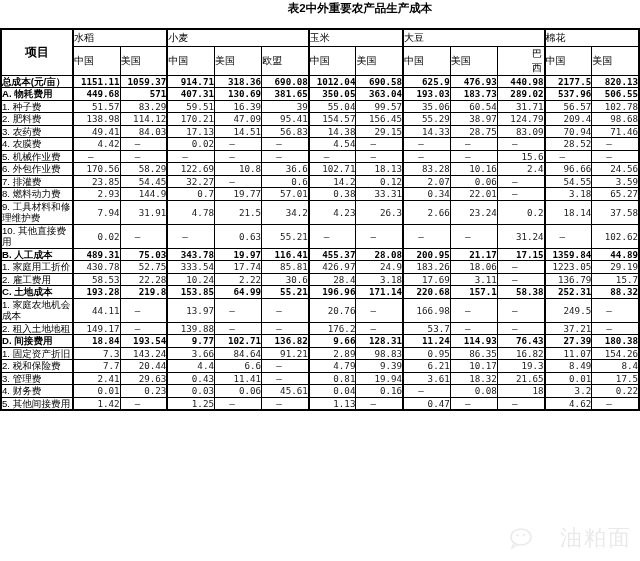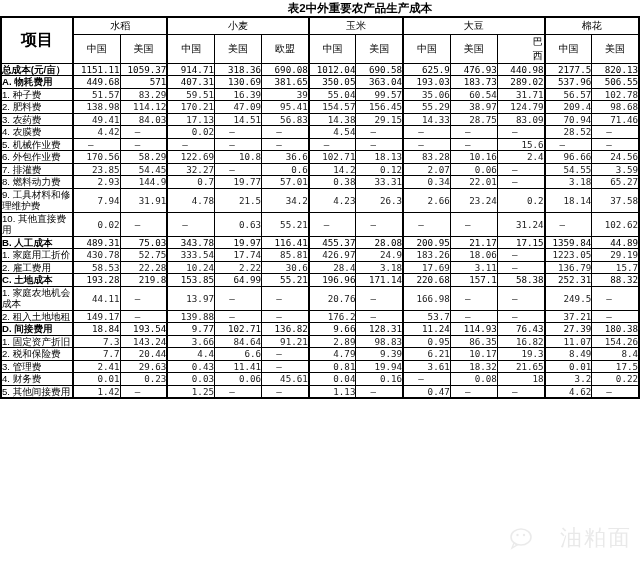--- a/index.html
+++ b/index.html
@@ -15,21 +15,21 @@
     overflow: hidden;
     position: relative;
   }
   #page {
     width: 640px;
     height: 561px;
     position: relative;
     box-sizing: border-box;
   }
   .title-bar {
-    height: 16px;
+    height: 28px;
     line-height: 16px;
     text-align: center;
     font-size: 11.5px;
     font-weight: bold;
     font-family: "Liberation Sans", "DejaVu Sans", sans-serif;
     letter-spacing: 0px;
     padding-left: 80px;
     box-sizing: border-box;
   }
   table.cost {
@@ -43,32 +43,32 @@
     border: 1px solid #000000;
     padding: 0;
     vertical-align: middle;
     box-sizing: border-box;
   }
   
   table.cost {
     border: 2px solid #000;
   }
   .hdr {
-    text-align: center;
+    text-align: left;
     font-family: "Liberation Sans", "DejaVu Sans", sans-serif;
     font-size: 10px;
     font-weight: normal;
     height: 17px;
     padding: 0 2px;
     margin-left: 30px;
   }
   .hdr-item {
     text-align: center;
     font-family: "Liberation Sans", "DejaVu Sans", sans-serif;
-    font-size: 16px;
+    font-size: 12px;
     padding: 0 2px;
   }
   td.label {
     font-family: "Liberation Sans", "DejaVu Sans", sans-serif;
     font-size: 9.6px;
     text-align: left;
     padding: 1px 1px 1px 2px;
     line-height: 11.5px;
     word-break: break-all;
   }
@@ -76,21 +76,21 @@
     font-weight: bold;
   }
   td.num {
     text-align: right;
     padding: 1px 4px 1px 1px;
     font-size: 9.2px;
     color: #1a1a1a;
     white-space: nowrap;
   }
   td.num.bold {
-    font-weight: normal;
+    font-weight: bold;
     color: #000;
   }
   td.num.dash {
     text-align: center;
     padding-right: 12px;
   }
   
   .gsep {
     border-left: 2px solid #000 !important;
   }

